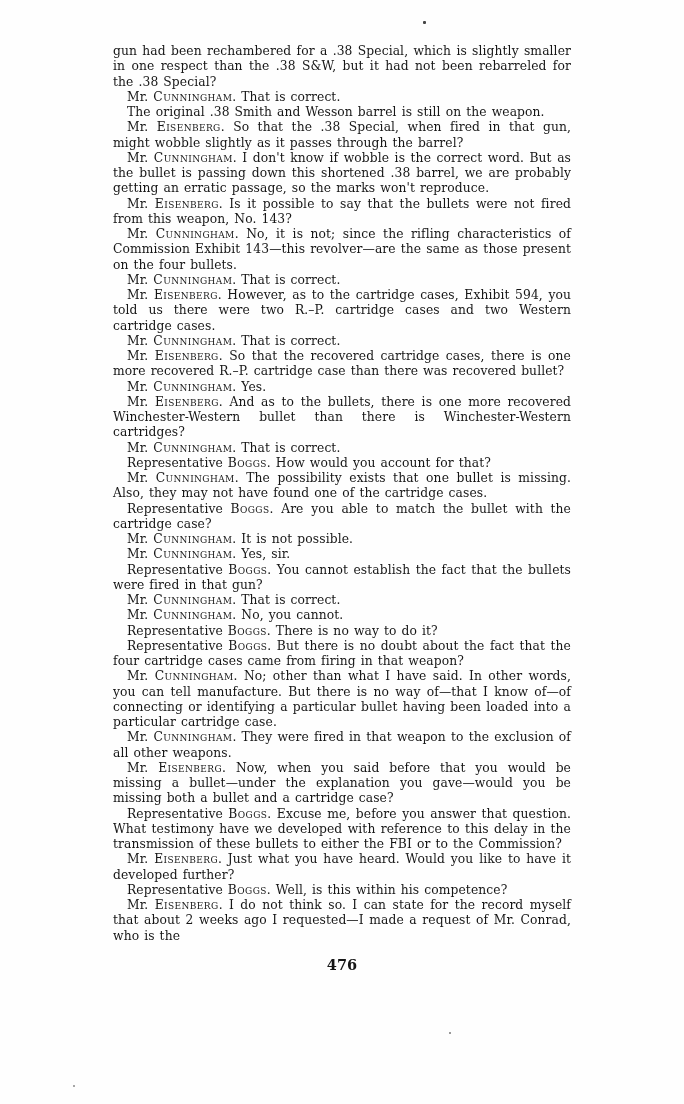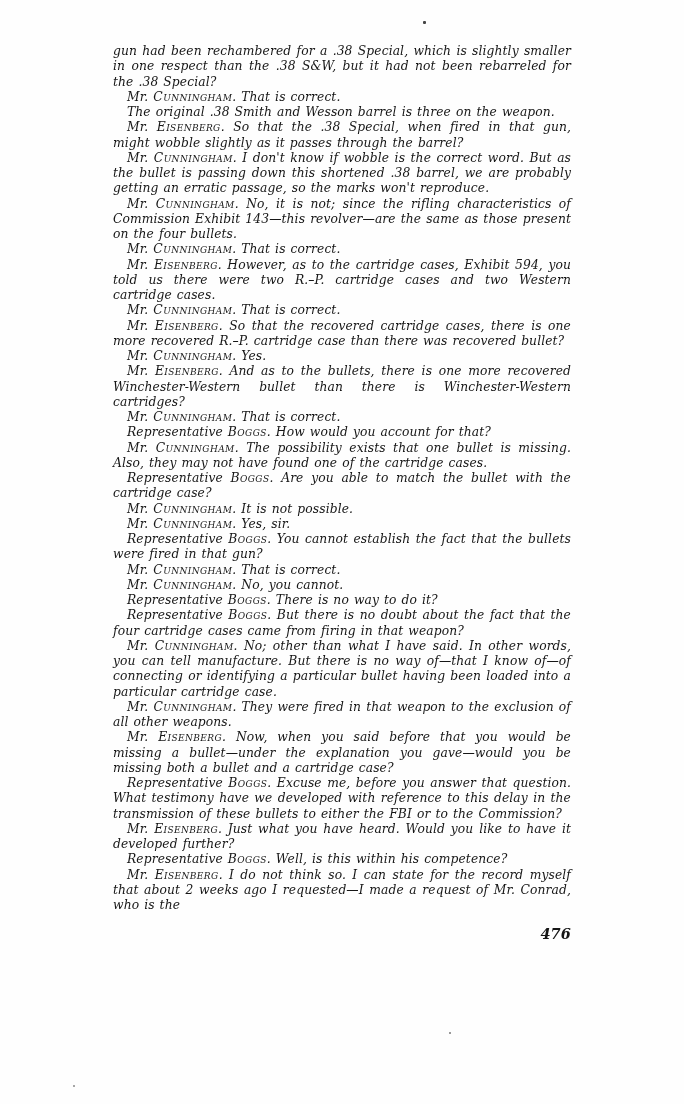--- a/index.html
+++ b/index.html
@@ -16,53 +16,54 @@
     position: absolute;
     left: 113px;
     top: 44px;
     width: 458px;
     font-size: 12.3px;
     line-height: 15.25px;
     text-align: justify;
     letter-spacing: 0.1px;
     word-spacing: 1px;
   }
-  .para { margin: 0; font-style: italic; }
+  .para { margin: 0; }
   .para.indent { text-indent: 14px; }
   .speaker {
     font-variant: small-caps;
     letter-spacing: 0.4px;
   }
   .page-number {
     margin-top: 13px;
     font-size: 14.5px;
     font-weight: bold;
-    text-align: right;
+    text-align: center;
     text-indent: 0;
   }
   .speck {
     position: absolute;
     background: #444;
     border-radius: 1px;
   }
   .speck.top    { left: 423px; top: 21px;   width: 3px; height: 3px; }
   .speck.mid    { left: 449px; top: 1032px; width: 2px; height: 2px; background: #777; }
   .speck.bottom { left: 73px;  top: 1085px; width: 2px; height: 2px; background: #888; }
 </style>
 </head>
 <body>
 
 <div class="page">
   <div class="speck top"></div>
   <div class="textblock" id="transcript">
       <p class="para">gun had been rechambered for a .38 Special, which is slightly smaller in one respect than the .38 S&amp;W, but it had not been rebarreled for the .38 Special?</p>
       <p class="para indent">Mr. <span class="speaker">Cunningham</span>. That is correct.</p>
-      <p class="para indent">The original .38 Smith and Wesson barrel is three on the weapon.</p>
+      <p class="para indent">The original .38 Smith and Wesson barrel is still on the weapon.</p>
       <p class="para indent">Mr. <span class="speaker">Eisenberg</span>. So that the .38 Special, when fired in that gun, might wobble slightly as it passes through the barrel?</p>
       <p class="para indent">Mr. <span class="speaker">Cunningham</span>. I don't know if wobble is the correct word.  But as the bullet is passing down this shortened .38 barrel, we are probably getting an erratic passage, so the marks won't reproduce.</p>
+      <p class="para indent">Mr. <span class="speaker">Eisenberg</span>. Is it possible to say that the bullets were not fired from this weapon, No. 143?</p>
       <p class="para indent">Mr. <span class="speaker">Cunningham</span>. No, it is not; since the rifling characteristics of Commission Exhibit 143—this revolver—are the same as those present on the four bullets.</p>
       <p class="para indent">Mr. <span class="speaker">Cunningham</span>. That is correct.</p>
       <p class="para indent">Mr. <span class="speaker">Eisenberg</span>. However, as to the cartridge cases, Exhibit 594, you told us there were two R.–P. cartridge cases and two Western cartridge cases.</p>
       <p class="para indent">Mr. <span class="speaker">Cunningham</span>. That is correct.</p>
       <p class="para indent">Mr. <span class="speaker">Eisenberg</span>. So that the recovered cartridge cases, there is one more recovered R.–P. cartridge case than there was recovered bullet?</p>
       <p class="para indent">Mr. <span class="speaker">Cunningham</span>. Yes.</p>
       <p class="para indent">Mr. <span class="speaker">Eisenberg</span>. And as to the bullets, there is one more recovered Winchester-Western bullet than there is Winchester-Western cartridges?</p>
       <p class="para indent">Mr. <span class="speaker">Cunningham</span>. That is correct.</p>
       <p class="para indent">Representative <span class="speaker">Boggs</span>. How would you account for that?</p>
       <p class="para indent">Mr. <span class="speaker">Cunningham</span>. The possibility exists that one bullet is missing.  Also, they may not have found one of the cartridge cases.</p>

